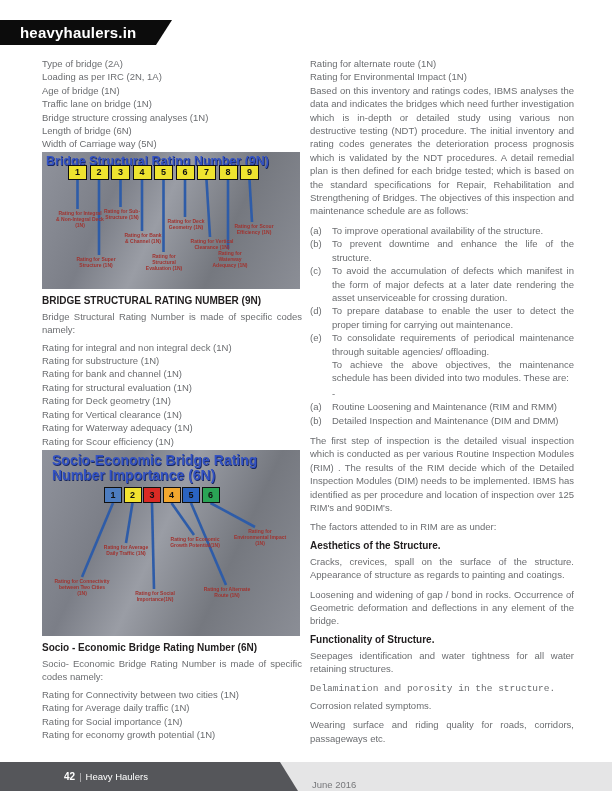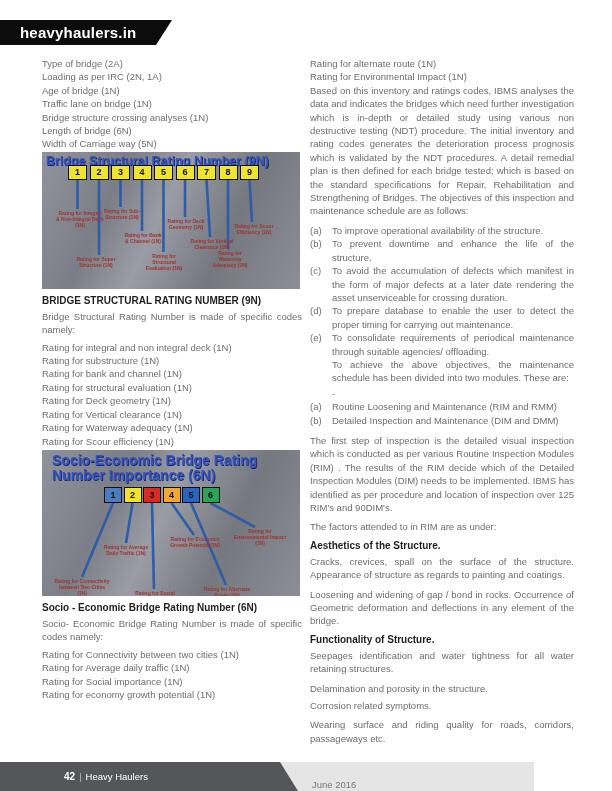--- a/index.html
+++ b/index.html
@@ -21,21 +21,21 @@
   .just{text-align:justify;}
   .plist div{font-size:9.5px;line-height:13.4px;color:#6b6d70;}
   .sec-h{font-size:10px;font-weight:bold;color:#211e1f;margin:6px 0 4px 0;}
   .para{margin:0 0 4px 0;}
   
   .figure{
     position:relative;width:258px;overflow:hidden;
     background:linear-gradient(115deg,#90939c 0%,#7b7e87 28%,#9a9da5 46%,#75787f 70%,#8b8e96 100%);
   }
   .fig1{height:137px;margin-top:1px;}
-  .fig2{height:146px;margin-top:2px;}
+  .fig2{height:186px;margin-top:2px;}
   .fig-title{
     position:absolute;left:4px;top:2px;width:252px;
     color:#3352c3;font-weight:bold;font-size:12.5px;line-height:14.5px;
     text-shadow:0.7px 0.7px 0 #16255f;white-space:nowrap;
   }
   .fig2-title{position:absolute;left:10px;top:3px;width:246px;
     color:#3352c3;font-weight:bold;font-size:14px;line-height:15.5px;
     text-shadow:0.7px 0.7px 0 #16255f;}
   .boxrow{position:absolute;display:flex;gap:2.5px;}
   .fig1 .boxrow{left:26px;top:13px;}
@@ -67,21 +67,21 @@
   .f2-3{left:127px;top:86px;width:52px;}
   .f2-4{left:160px;top:136px;width:50px;}
   .f2-5{left:190px;top:78px;width:56px;}
   
   .lrow{display:flex;margin:0;}
   .lmark{flex:none;width:22px;font-size:9.5px;line-height:13.4px;color:#6b6d70;}
   .lbody{flex:1;font-size:9.5px;line-height:13.4px;color:#6b6d70;text-align:justify;}
   .lnote{margin-left:22px;}
   .dash{margin:2px 0 0 22px;}
   
-  .footer-strip{position:absolute;left:0;top:762px;width:534px;height:29px;background:#e5e5e6;}
+  .footer-strip{position:absolute;left:0;top:762px;width:612px;height:29px;background:#e5e5e6;}
   .footer-banner{
     position:absolute;left:0;top:0;width:298px;height:29px;background:#55565a;
     clip-path:polygon(0 0,calc(100% - 18px) 0,100% 100%,0 100%);
     color:#fff;font-size:9.5px;line-height:29px;padding-left:64px;box-sizing:border-box;
   }
   .footer-banner .pg{font-weight:bold;font-size:10px;}
   .footer-banner .sep{color:#b9babc;margin:0 4px;font-weight:normal;}
   .footer-issue{position:absolute;left:312px;top:8px;height:29px;line-height:29px;
     color:#77787b;font-size:9.5px;}
 </style>
@@ -246,21 +246,21 @@
   <div class="btxt just para" style="margin-top:7px;margin-bottom:6px;">The first step of inspection is the detailed visual inspection which is conducted as per various Routine Inspection Modules (RIM) . The results of the RIM decide which of the Detailed Inspection Modules (DIM) needs to be implemented. IBMS has identified as per procedure and location of inspection over 125 RIM's and 90DIM's.</div>
 
   <div class="btxt para" style="margin-bottom:6px;">The factors attended to in RIM are as under:</div>
 
   <div class="sec-h">Aesthetics of the Structure.</div>
   <div class="btxt just para" style="margin-bottom:6px;">Cracks, crevices, spall on the surface of the structure. Appearance of structure as regards to painting and coatings.</div>
   <div class="btxt just para" style="margin-bottom:6px;">Loosening and widening of gap / bond in rocks. Occurrence of Geometric deformation and deflections in any element of the bridge.</div>
 
   <div class="sec-h">Functionality of Structure.</div>
   <div class="btxt just para" style="margin-bottom:6px;">Seepages identification and water tightness for all water retaining structures.</div>
-  <div class="btxt just para" style="">Delamination and porosity in the structure.</div>
+  <div class="btxt just para" style="font-family:Liberation Mono, monospace;">Delamination and porosity in the structure.</div>
   <div class="btxt just para" style="margin-bottom:6px;">Corrosion related symptoms.</div>
   <div class="btxt just para">Wearing surface and riding quality for roads, corridors, passageways etc.</div>
 </div>
 
 <div class="footer-strip">
   <div class="footer-banner">
     <span class="pg">42</span><span class="sep">|</span><span>Heavy Haulers</span>
   </div>
   <div class="footer-issue">June 2016</div>
 </div>

